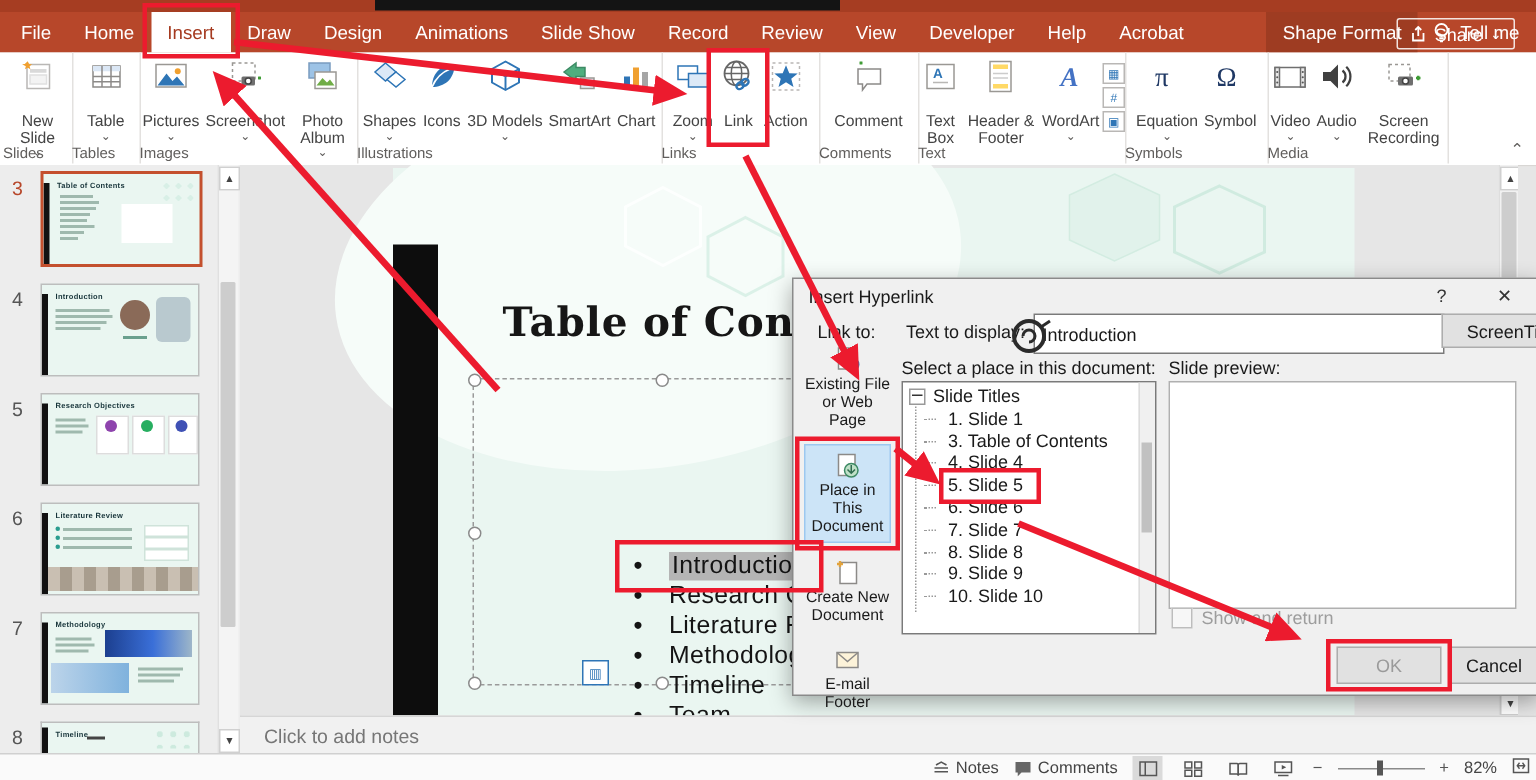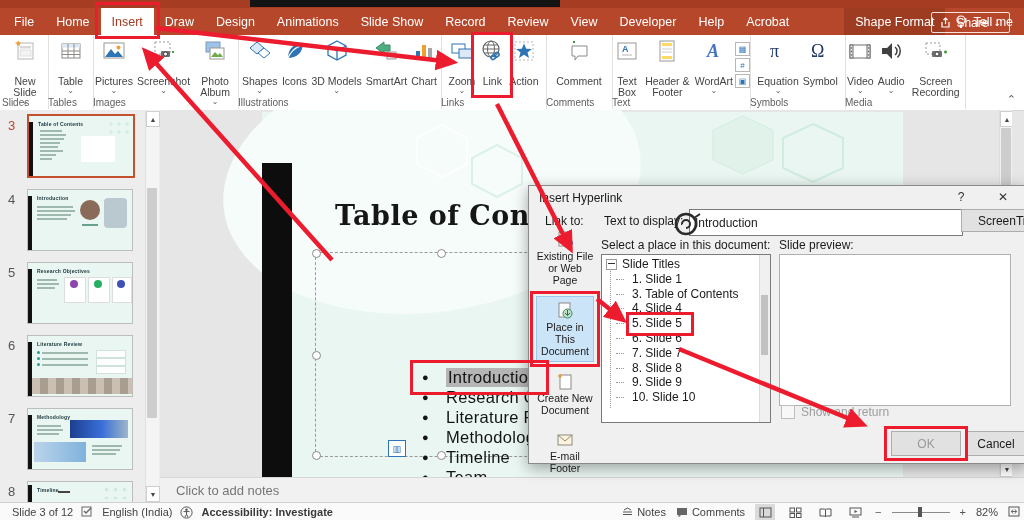--- a/index.html
+++ b/index.html
@@ -596,34 +596,20 @@
       <div class="vs-thumb" style="top:18px;height:130px;left:1px;"></div>
       <div class="vs-btn" style="top:351px;left:0;">▼</div>
     </div>
   </div>
 
   <div class="notesbar">
     <span>Click to add notes</span>
   </div>
 
   <div class="statusbar">
-    <div class="sb-left">
-      <span>Slide 3 of 12</span>
-      <svg width="13" height="12" viewBox="0 0 13 12">
-          <rect x="1" y="1" width="9" height="9" fill="none" stroke="#666"></rect>
-          <path d="M3 5 l2 2 l5 -5" fill="none" stroke="#666" stroke-width="1.4"></path>
-        </svg>
-      <span>English (India)</span>
-      <svg width="13" height="13" viewBox="0 0 13 13">
-          <circle cx="6.5" cy="6.5" r="5.6" fill="none" stroke="#555"></circle>
-          <circle cx="6.5" cy="3.8" r="1.2" fill="#555"></circle>
-          <path d="M3.5 5.6 h6 M6.5 5.6 v3 M6.5 8.4 l-1.6 2.6 M6.5 8.4 l1.6 2.6" stroke="#555" fill="none"></path>
-        </svg>
-      <span style="font-weight:bold;color:#3b3a39;">Accessibility: Investigate</span>
-    </div>
     <div class="sb-right">
       <span style="display:flex;align-items:center;gap:4px;">
         <svg width="11" height="10" viewBox="0 0 11 10">
             <path d="M2 3 L5.5 1 L9 3" fill="none" stroke="#555"></path>
             <line x1="1" y1="5" x2="10" y2="5" stroke="#555"></line>
             <line x1="1" y1="7.5" x2="10" y2="7.5" stroke="#555"></line>
           </svg>
         <span>Notes</span>
       </span>
       <span style="display:flex;align-items:center;gap:4px;">

